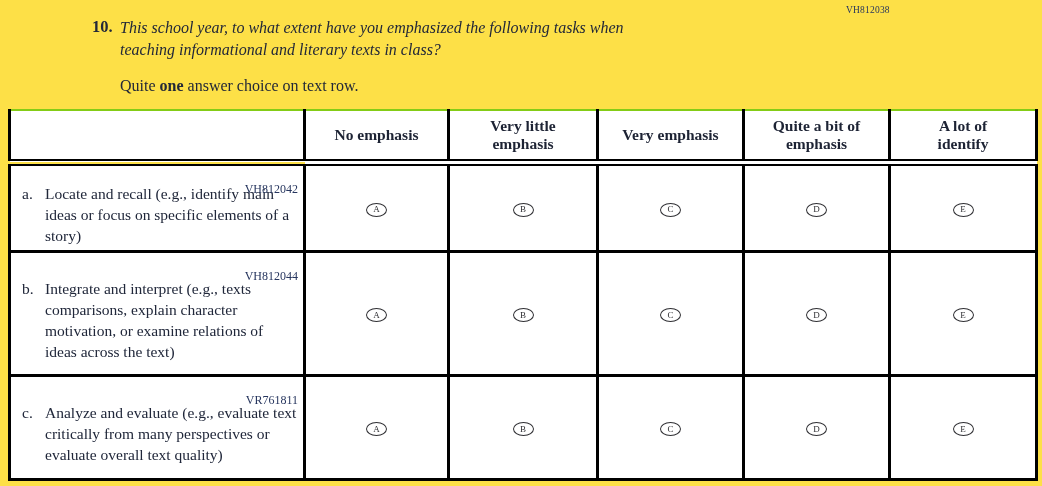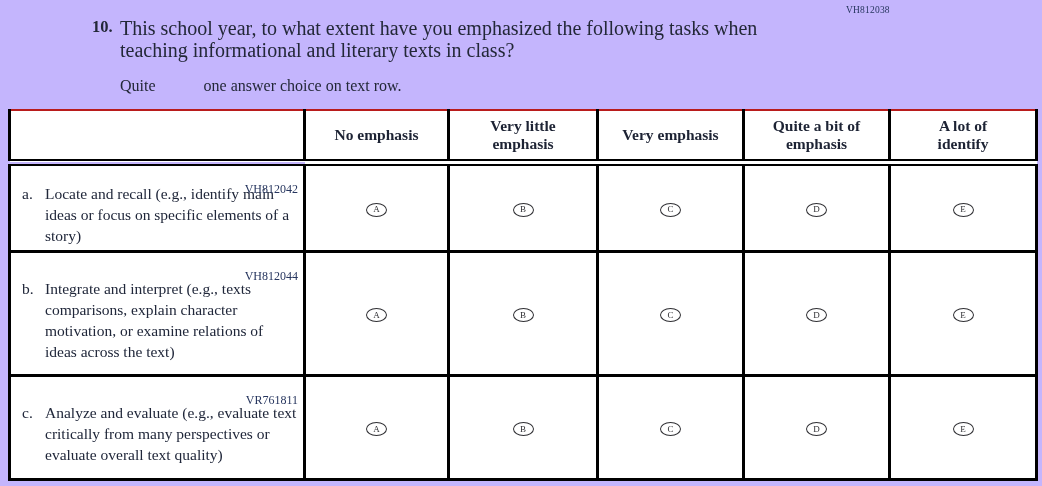--- a/index.html
+++ b/index.html
@@ -4,21 +4,21 @@
 <style>
   html, body {
     margin: 0;
     padding: 0;
     background: #ffffff;
   }
   .page {
     position: relative;
     width: 1042px;
     height: 486px;
-    background: #c4b5fd;
+    background: #fde047;
     font-family: "Liberation Serif", "DejaVu Serif", serif;
     color: #232838;
     overflow: hidden;
   }
   .form-code {
     position: absolute;
     top: 5px;
     left: 846px;
     font-size: 9.5px;
     letter-spacing: 0.2px;
@@ -28,35 +28,36 @@
     margin: 17px 0 16px 92px;
     display: flex;
   }
   .q-number {
     font-weight: bold;
     font-size: 16.5px;
     width: 28px;
     flex: 0 0 28px;
   }
   .q-text {
-    font-size: 20px;
+    font-size: 16px;
     line-height: 22px;
     white-space: pre-line;
+    font-style: italic;
   }
   .instruction {
     margin: 10px 0 0 120px;
     font-size: 16px;
   }
-  .instruction .bold { font-weight: normal; margin-left: 44px; }
+  .instruction .bold { font-weight: bold; }
   table.response-table {
     border-collapse: collapse;
     table-layout: fixed;
     margin: 14px 8px 0 8px;
     width: 1027px;
-    border: 2px solid #b91c1c;
+    border: 2px solid #84cc16;
   }
   .response-table th, .response-table td {
     border-left: 3px solid #000;
     border-right: 3px solid #000;
     padding: 0;
     background: #ffffff;
   }
   .response-table thead th {
     border-bottom: 7px double #000;
     font-size: 15.5px;

